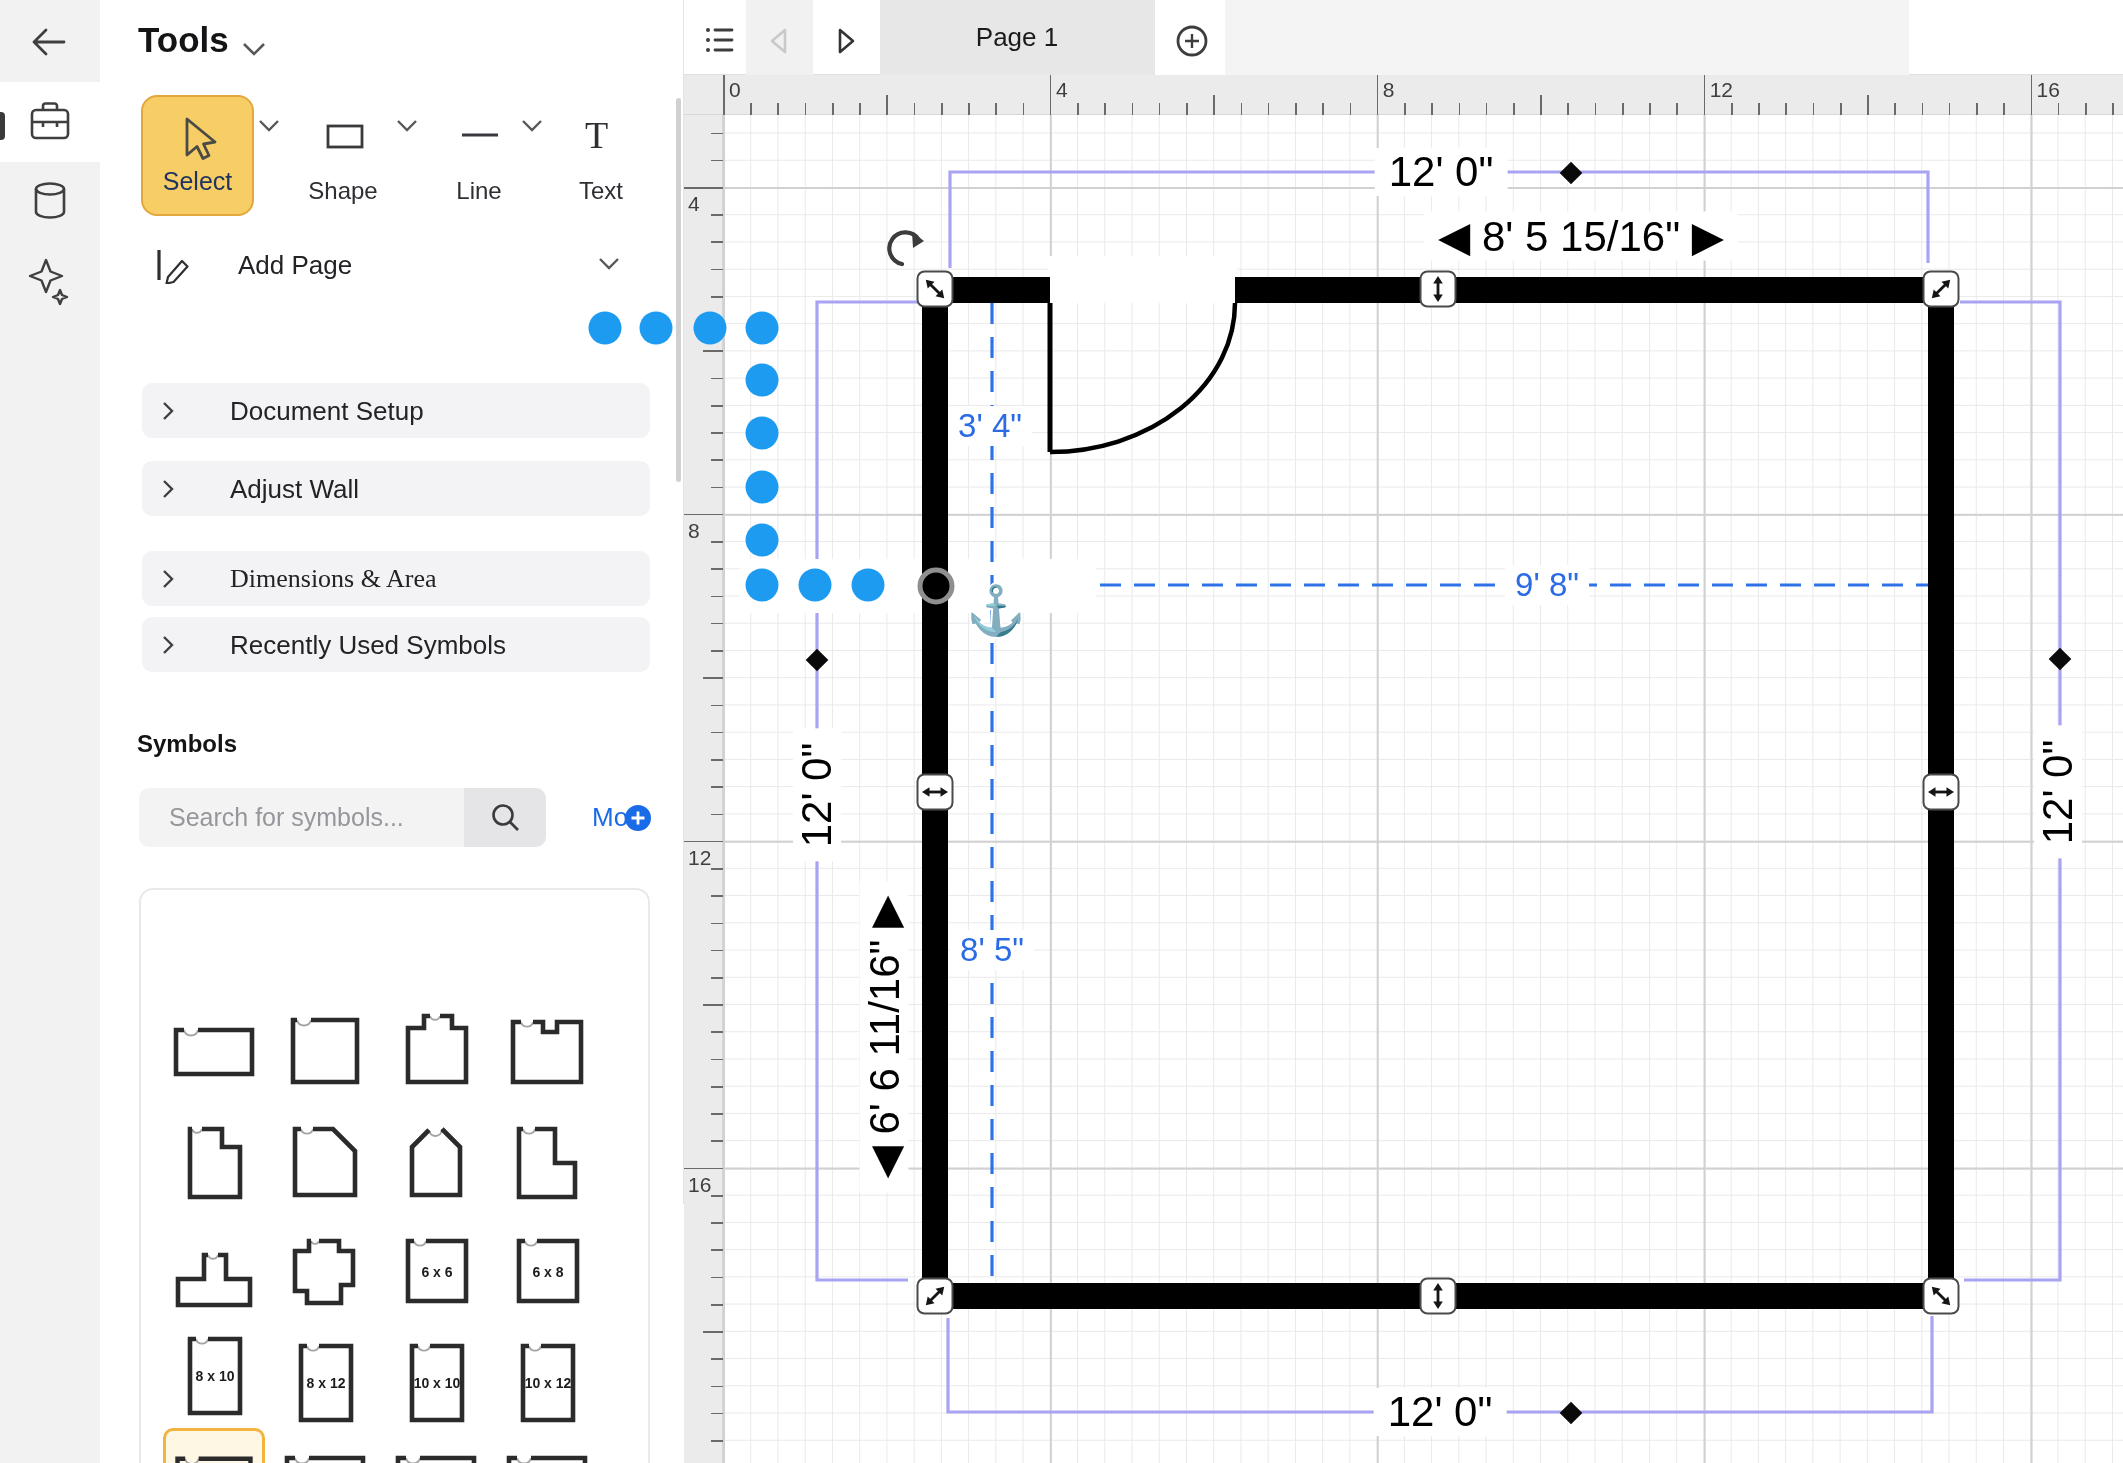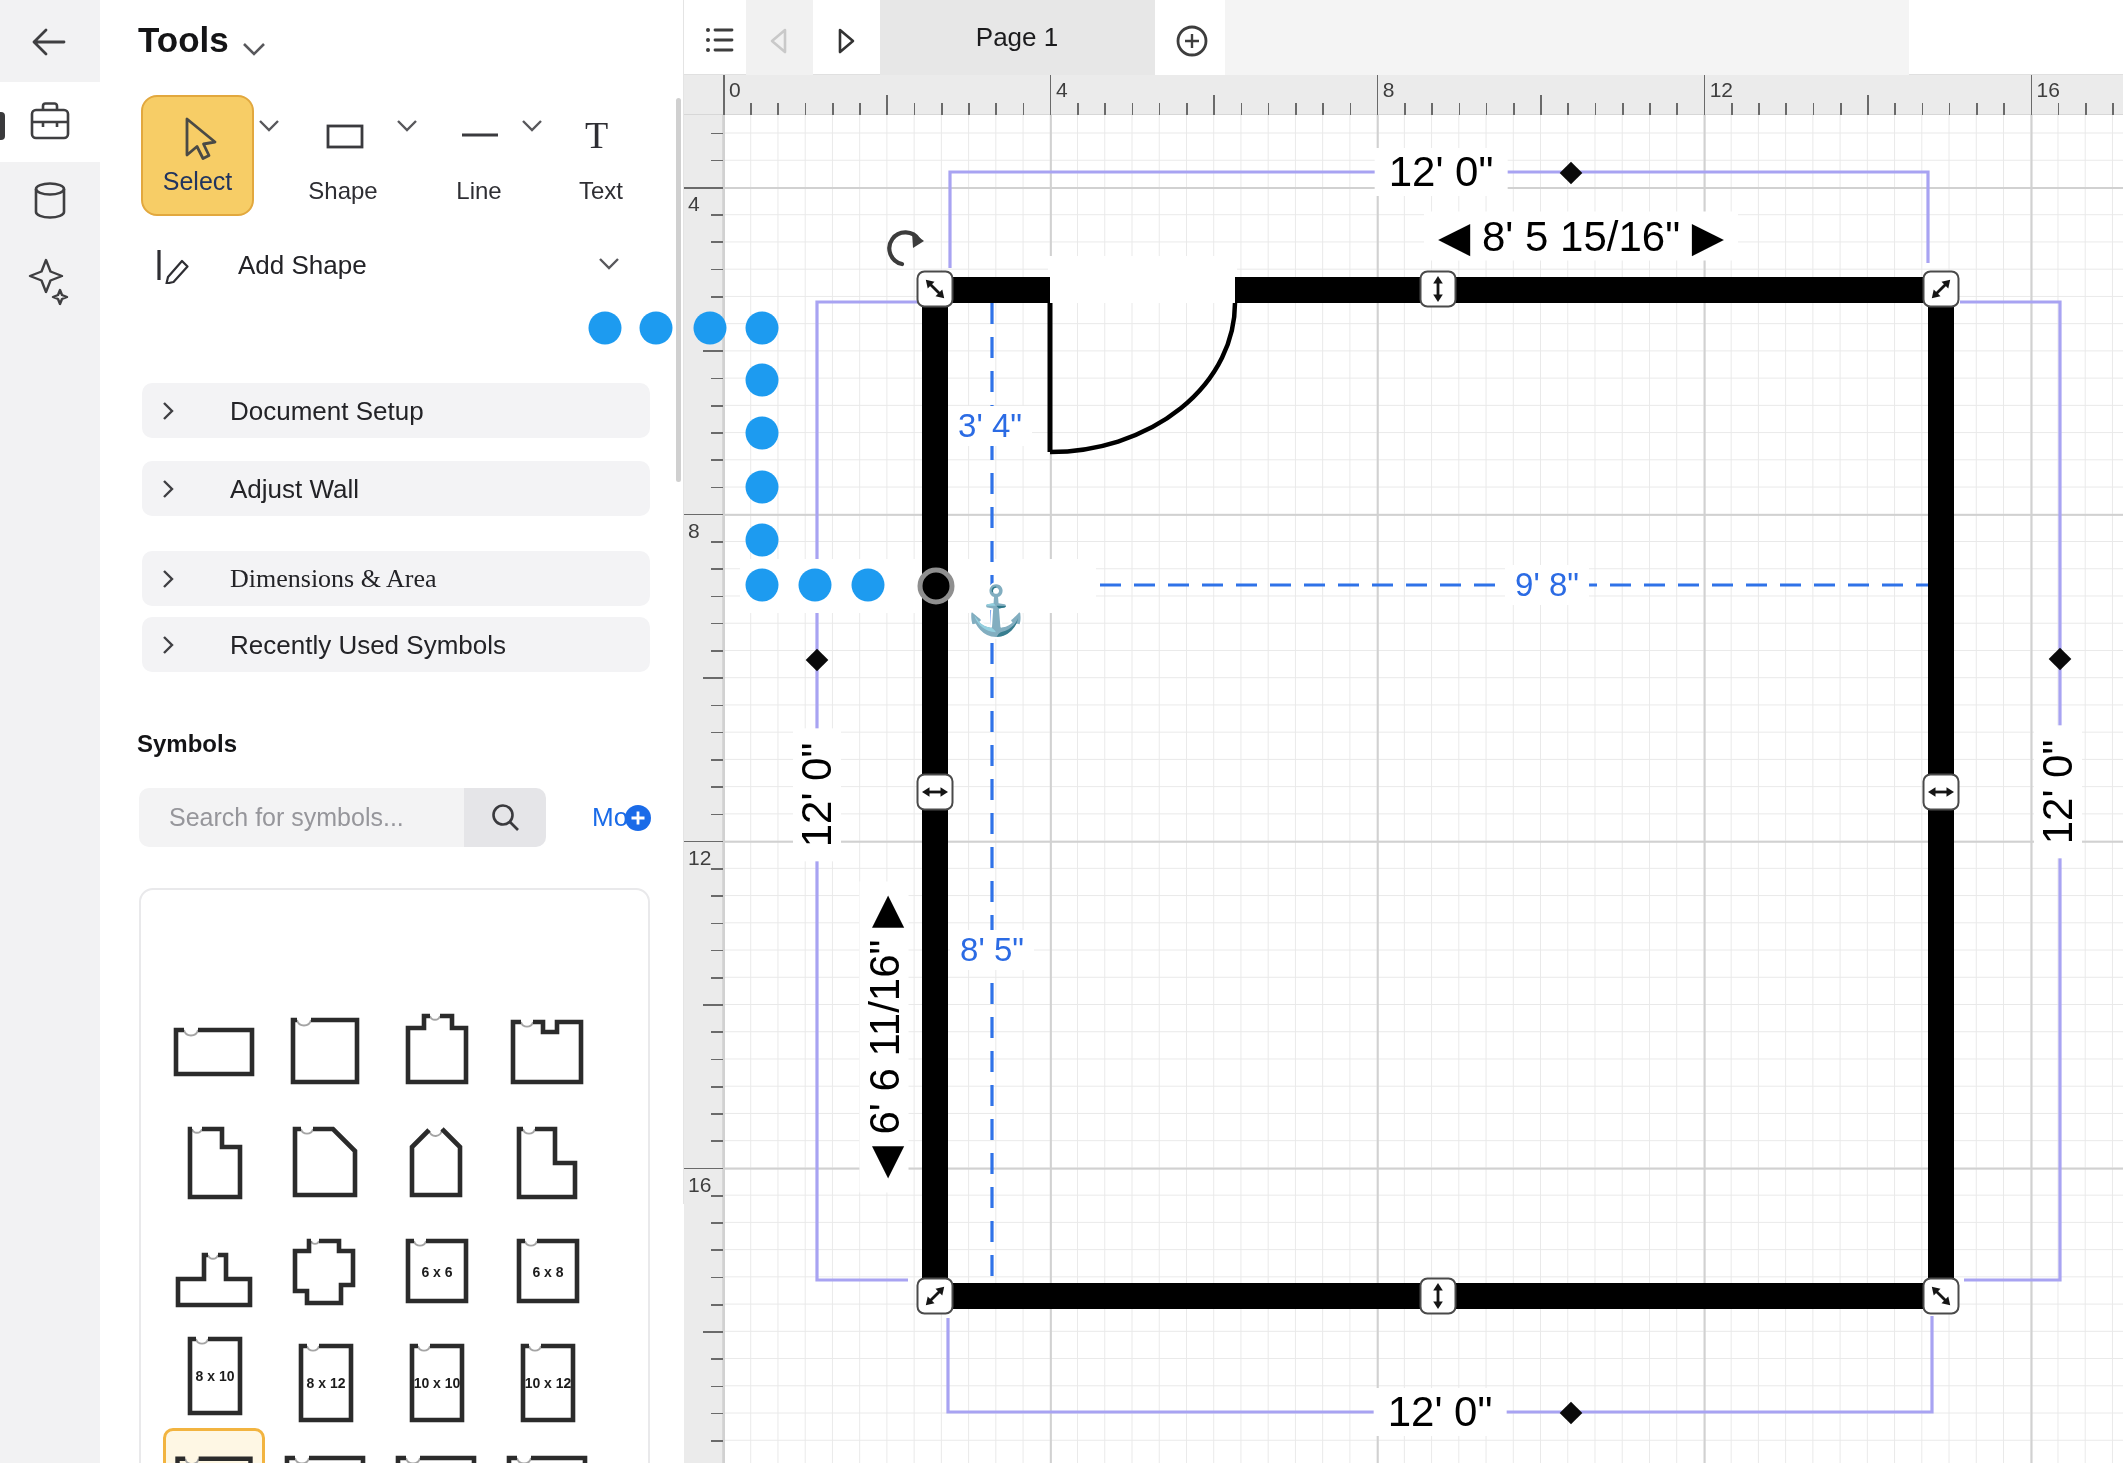--- a/index.html
+++ b/index.html
@@ -153,21 +153,21 @@
   </svg>
 
   <div class="abs" style="left:485px;top:113px;font-family:'Liberation Serif',serif;font-size:38px;color:#2E2E33;">T</div>
   <div class="tool-label" style="left:501px;top:165px;">Text</div>
 
   <div id="add-wall-row">
     <svg class="abs" style="left:14px;top:2px;width:36px;height:36px;">
       <path d="M3,2 V32" stroke="#2E2E33" stroke-width="3.2"></path>
       <path d="M12,29 L26,13 L31.5,18.5 L17.5,34 L10.5,35.5 Z" fill="none" stroke="#2E2E33" stroke-width="2.2" stroke-linejoin="round"></path>
     </svg>
-    <div id="add-wall-label">Add Shape</div>
+    <div id="add-wall-label">Add Page</div>
     <svg class="abs" style="left:456px;top:10px;width:30px;height:18px;">
       <polyline points="2,3 11,12 20,3" fill="none" stroke="#58585C" stroke-width="2.4"></polyline>
     </svg>
   </div>
 
 
   <div id="sections">
       <div class="section-row" style="top: 383px;">
         <svg style="position:absolute;left:20px;top:18px;width:14px;height:22px;">
           <polyline points="2,2 10,10 2,18" fill="none" stroke="#3F3F43" stroke-width="2.4"></polyline>

